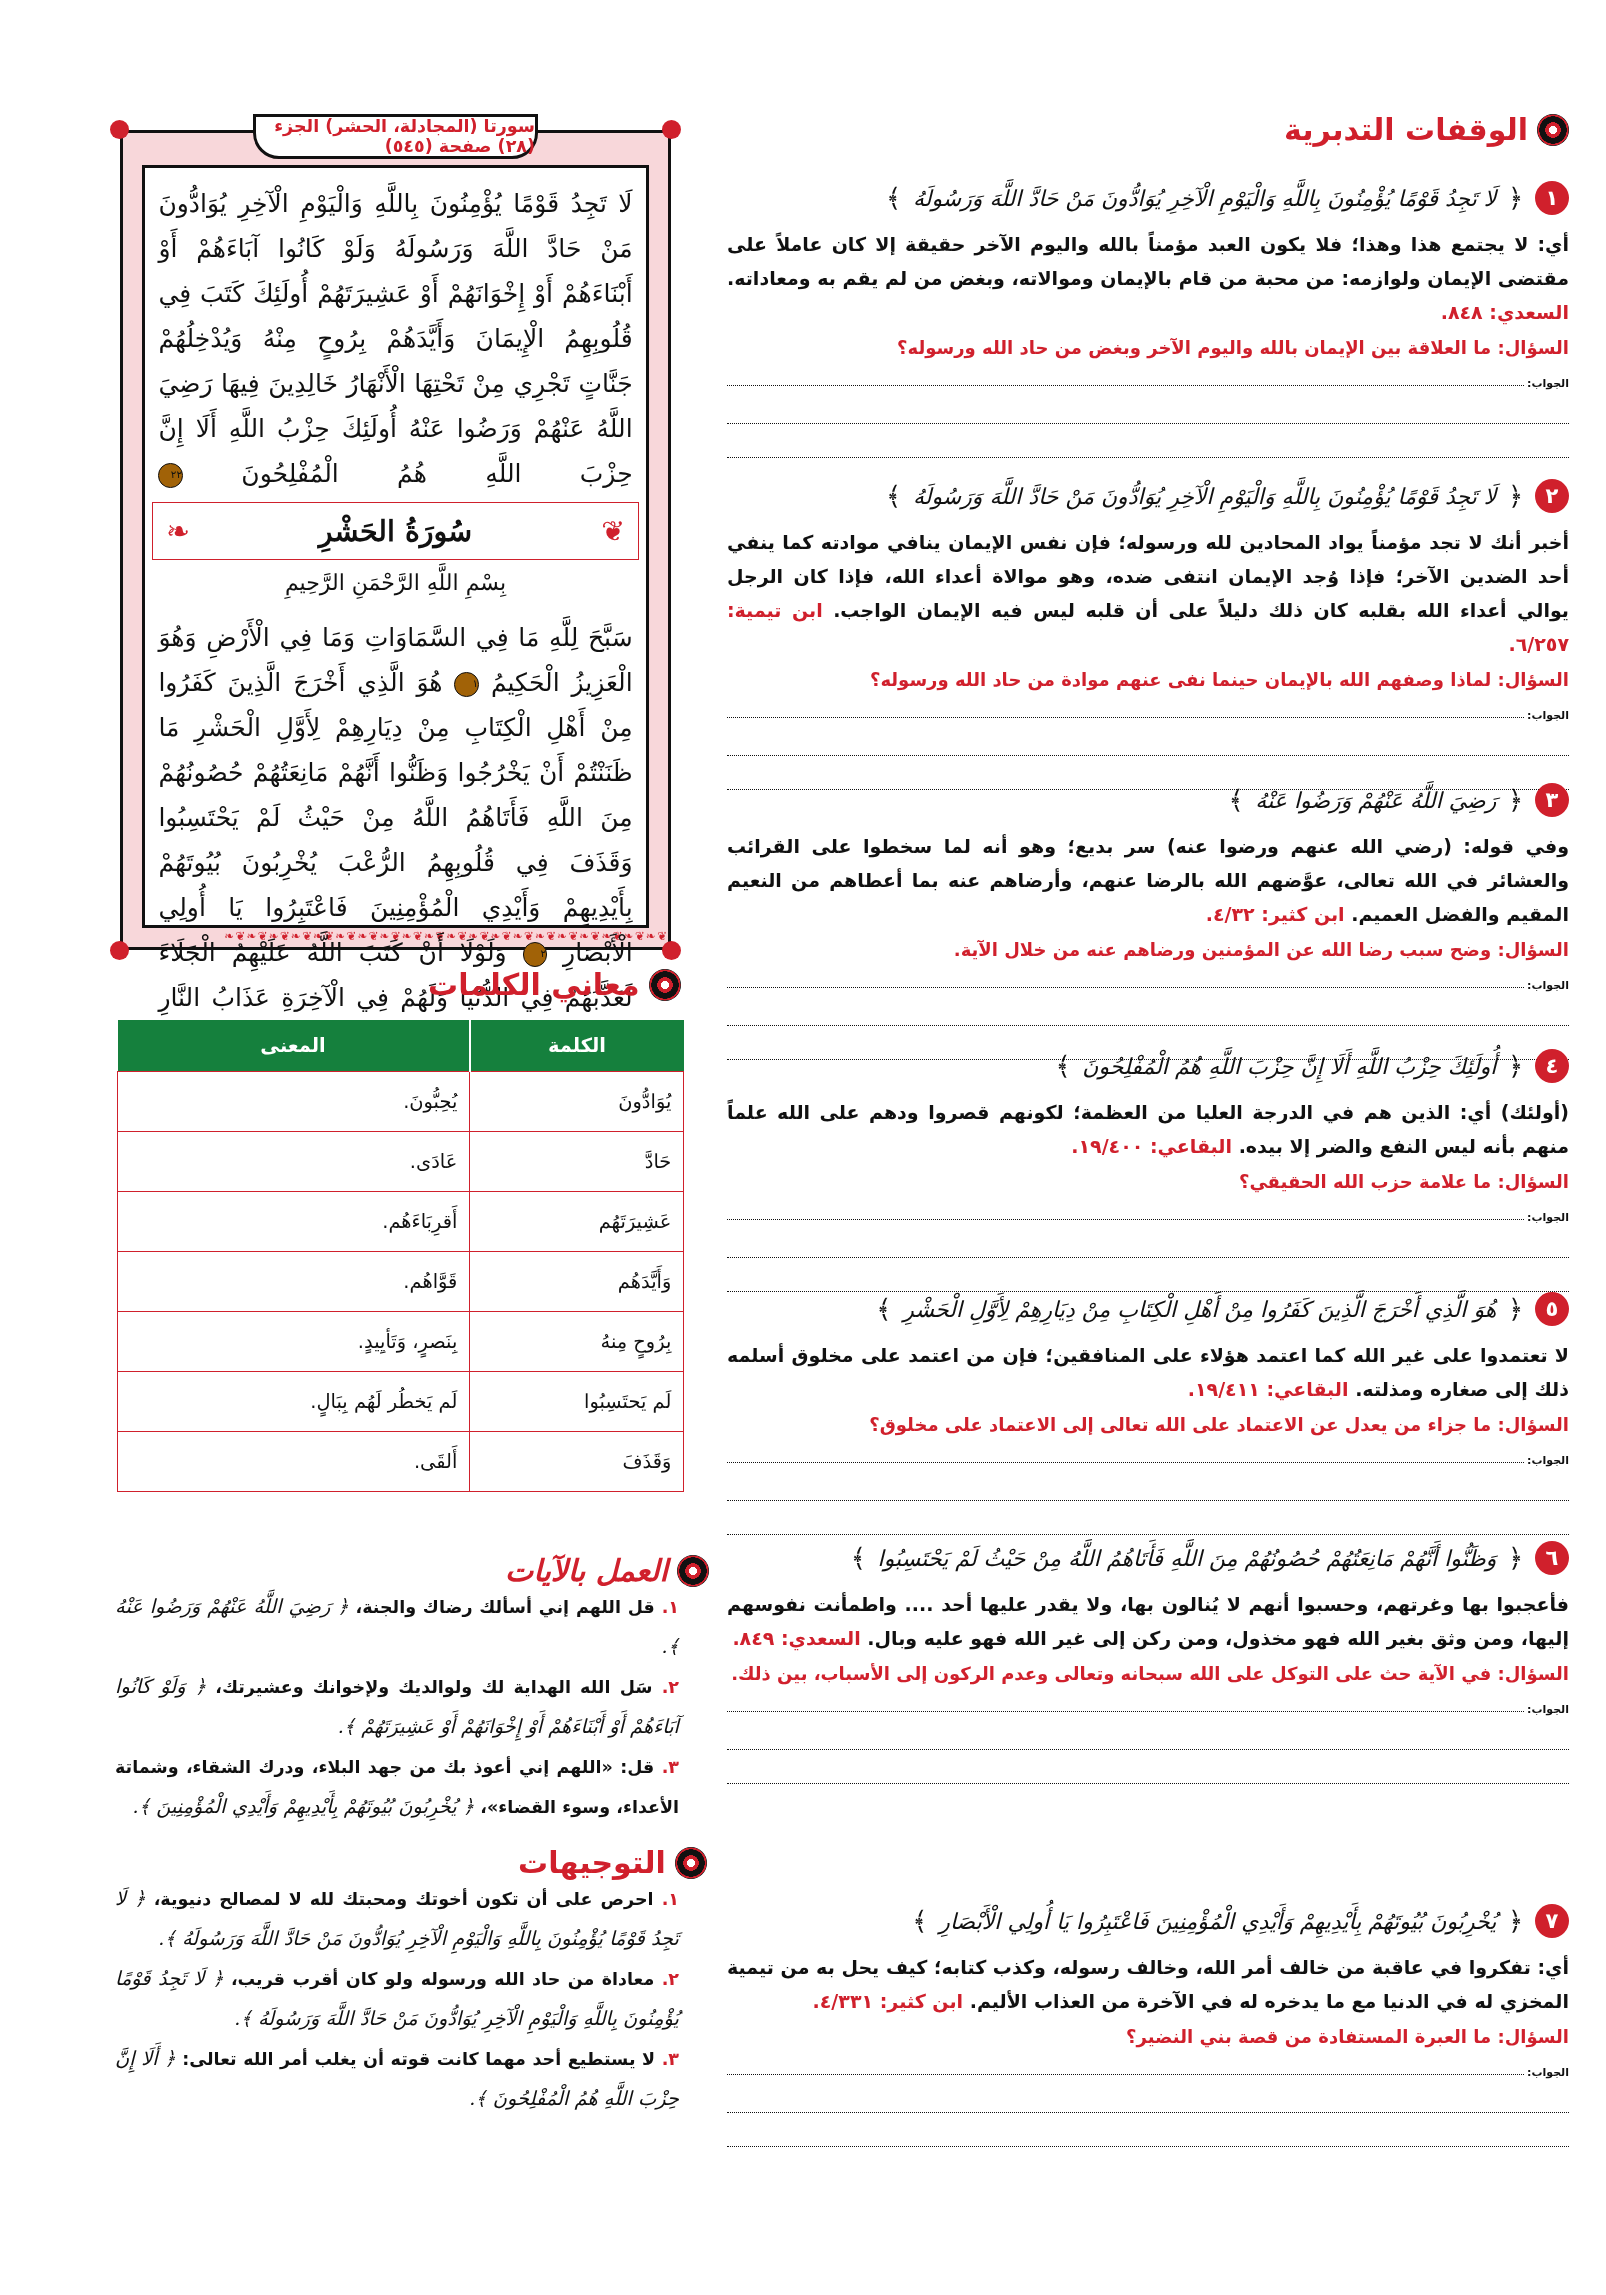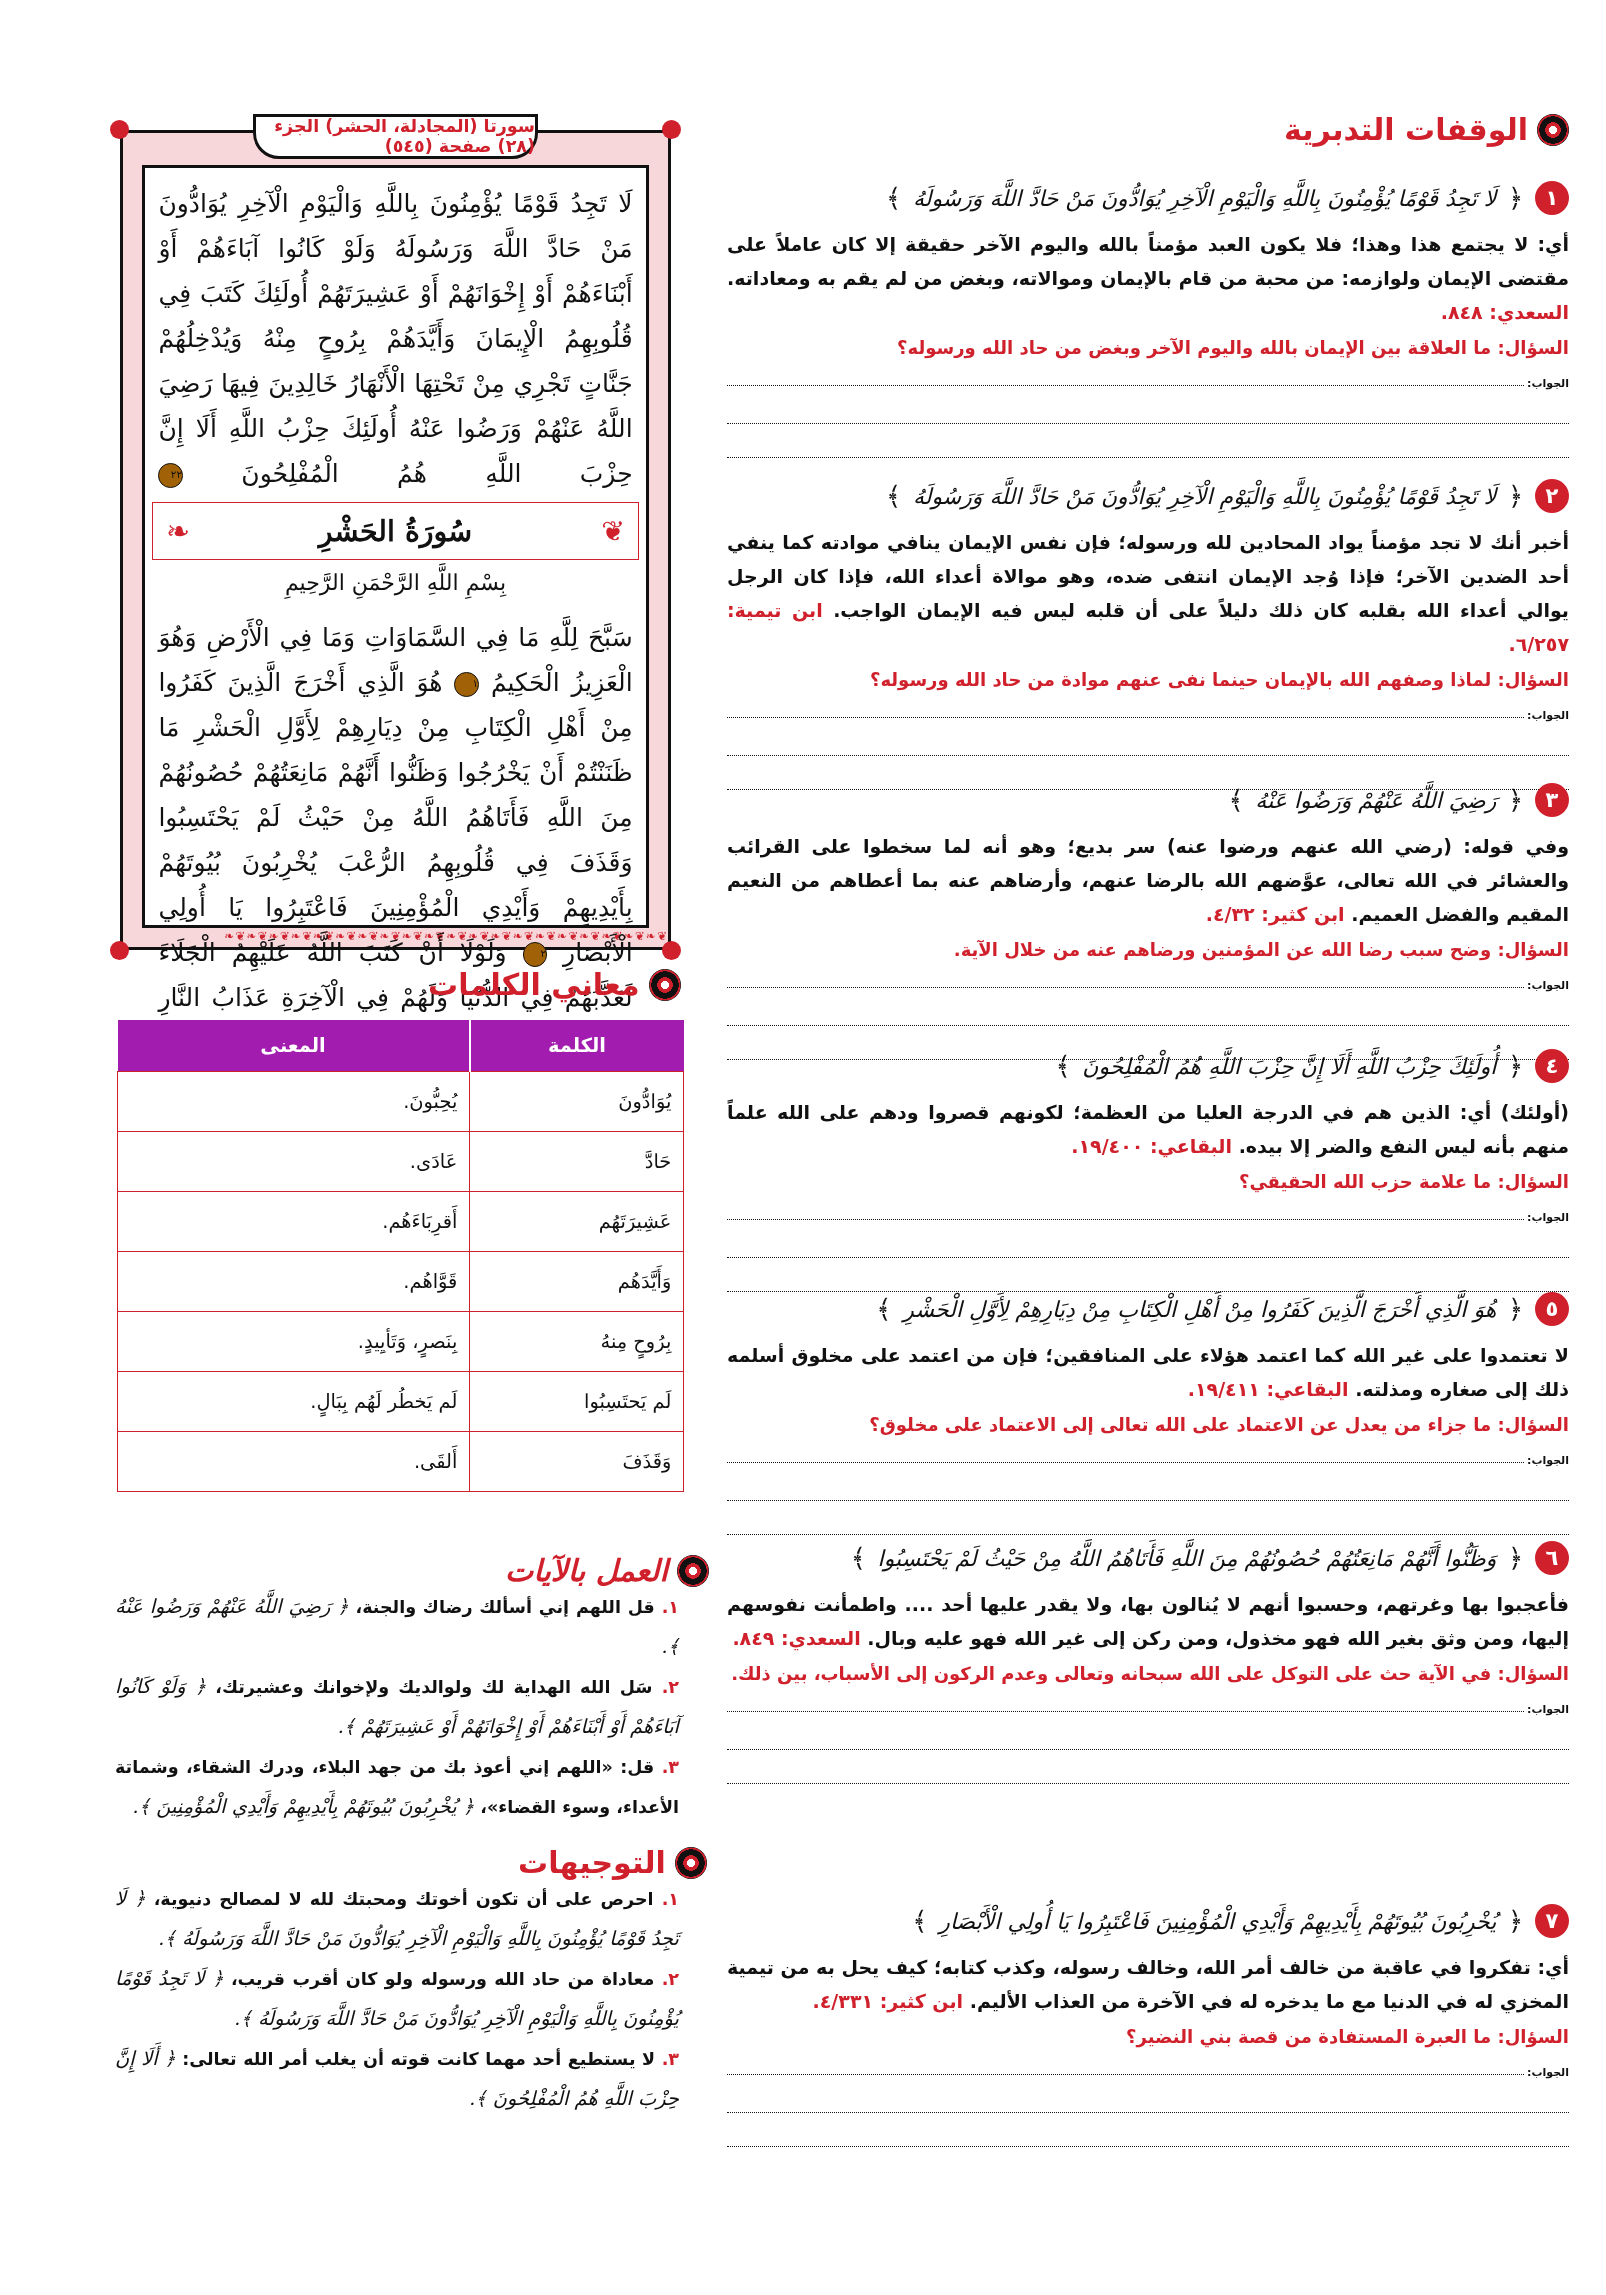--- a/index.html
+++ b/index.html
@@ -33,21 +33,21 @@
   #frame-header span { font-size: 17.5px; font-weight: bold; color: #d0202c; }
   .quran-text { position: absolute; left: 13px; right: 13px; font-family: "DejaVu Serif", serif; font-size: 25px; line-height: 45px; text-align: justify; text-align-last: justify; color: #111; }
   .ayah-end { display: inline-block; width: 24.6px; height: 24.6px; border-radius: 50%; border: 1.9px solid #111; background: #a16207; font-family: "DejaVu Sans", sans-serif; font-size: 10.4px; line-height: 21px; text-align: center; vertical-align: middle; }
   #surah-banner { position: absolute; left: 6.5px; right: 6.5px; top: 334px; height: 58px; border: 1.9px solid #d0202c; display: flex; align-items: center; justify-content: space-between; padding: 0 13px; }
   #surah-banner .orn-l, #surah-banner .orn-r { color: #d0202c; font-size: 28.5px; }
   #surah-banner .name { font-family: "DejaVu Serif", serif; font-size: 28.5px; font-weight: bold; }
   #basmala { position: absolute; left: 0; right: 0; top: 402px; text-align: center; font-family: "DejaVu Serif", serif; font-size: 22px; }
 
   #vocab-head { position: absolute; left: 428px; top: 959px; }
   #vocab-table { position: absolute; left: 117px; top: 1020px; width: 567px; border-collapse: collapse; }
-  #vocab-table th { background: #a21caf; color: #fff; font-size: 19.4px; font-weight: bold; height: 51px; border-left: 2.6px solid #fff; }
+  #vocab-table th { background: #15803d; color: #fff; font-size: 19.4px; font-weight: bold; height: 51px; border-left: 2.6px solid #fff; }
   #vocab-table th:last-child { border-left: none; }
   #vocab-table td { border: 1.9px solid #d0202c; height: 60px; font-size: 19.4px; font-weight: normal; padding: 0 11.7px; text-align: right; }
   #vocab-table td.word { width: 214px; font-family: "DejaVu Serif", serif; }
 
   #amal-head { position: absolute; left: 505px; top: 1545px; font-style: italic; }
   #amal-list { position: absolute; left: 115px; top: 1587px; width: 564px; }
   #tawj-head { position: absolute; left: 518px; top: 1837px; justify-content: space-between; }
   #tawj-list { position: absolute; left: 115px; top: 1879px; width: 564px; }
   .list-item { font-size: 17.5px; font-weight: bold; line-height: 40px; text-align: justify; }
   .list-item .num { color: #d0202c; }

